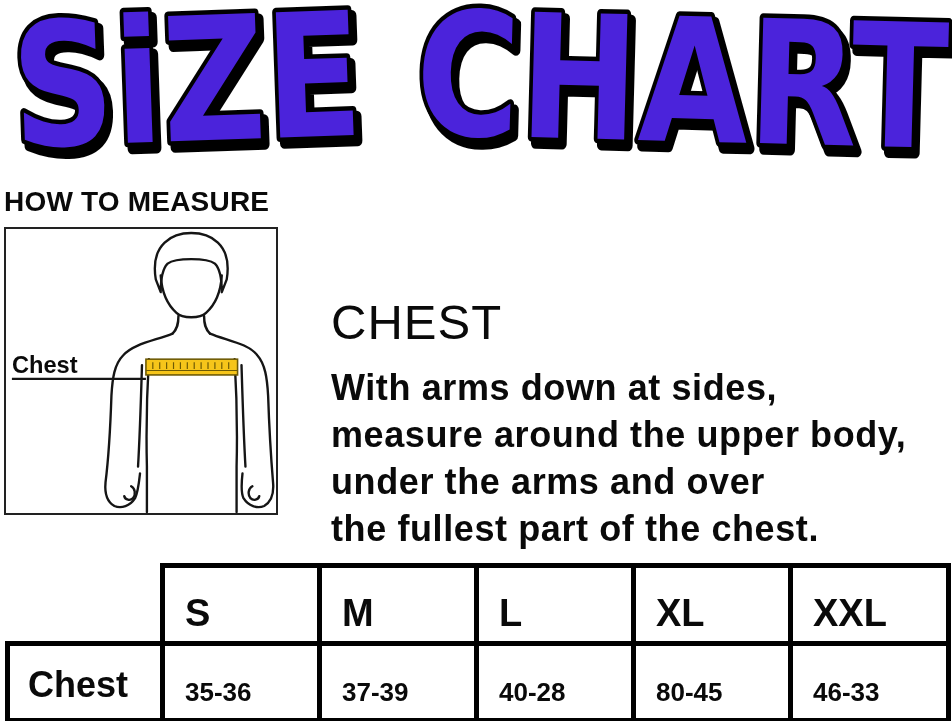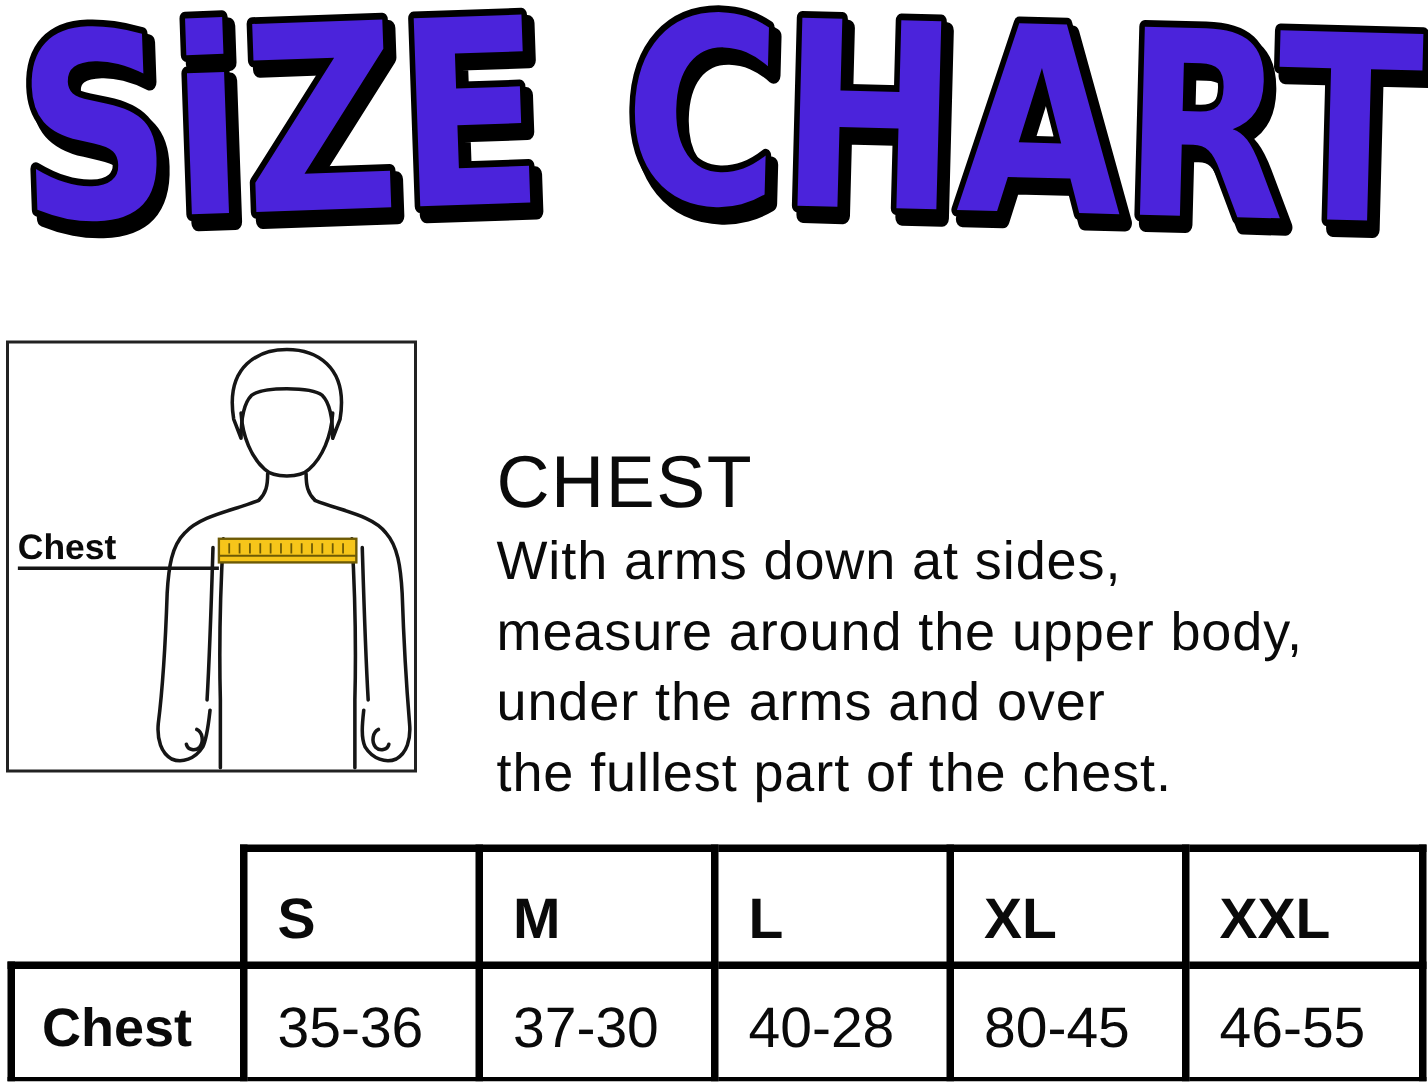--- a/index.html
+++ b/index.html
@@ -50,55 +50,57 @@
   .figure-svg { width: 100%; height: 100%; display: block; }
   .figure-svg text {
     font-family: "Liberation Sans", sans-serif;
     font-weight: bold; font-size: 24px; fill: #0a0a0a;
   }
 
   
   .instructions { position: absolute; left: 331px; top: 294px; width: 620px; }
   .chest-heading { font-size: 49px; font-weight: 400; letter-spacing: 1px; }
   .chest-body {
-    font-size: 36px; font-weight: 400;
+    margin-top: 14px;
+    font-size: 36px; font-weight: 700;
     line-height: 47px; letter-spacing: 0.6px;
     white-space: pre-line;
   }
 
   
   .size-table {
     position: absolute; left: 5px; top: 563px;
     width: 941px;
     border-collapse: collapse; table-layout: fixed;
   }
   .size-table td { border: 5px solid #000000; vertical-align: bottom; background: #ffffff; }
   .size-table td.cell-empty { border: none; }
   .size-table tr.header-row { height: 78px; }
   .size-table tr.data-row { height: 77px; }
   .size-table td.hdr { font-size: 38px; font-weight: bold; padding: 0 0 6px 20px; }
-  .size-table td.val { font-size: 38px; font-weight: 400; padding: 0 0 10px 20px; }
+  .size-table td.val { font-size: 26px; font-weight: 700; padding: 0 0 10px 20px; }
   .size-table td.lbl { font-size: 36px; font-weight: bold; padding: 0 0 12px 18px; }
 </style>
 </head>
 <body>
 
 <div class="page">
 
   <svg class="title-svg" viewBox="0 0 952 170" aria-hidden="false">
     <g transform="rotate(-2 180 84)">
       <text class="bubble-shadow" x="16" y="147" textLength="350" lengthAdjust="spacingAndGlyphs">SiZE</text>
       <text class="bubble" x="12" y="141" textLength="350" lengthAdjust="spacingAndGlyphs" fill="#4B23DB">SiZE</text>
     </g>
     <g transform="rotate(1.5 680 84)">
       <text class="bubble-shadow" x="420" y="147" textLength="532" lengthAdjust="spacingAndGlyphs">CHART</text>
       <text class="bubble" x="416" y="141" textLength="532" lengthAdjust="spacingAndGlyphs" fill="#4B23DB">CHART</text>
     </g>
   </svg>
 
+  <div class="howto-heading">HOW TO MEASURE</div>
 
   <div class="figure-box">
     <svg class="figure-svg" viewBox="0 0 274 286">
       <g fill="none" stroke="#151515" stroke-width="2.4" stroke-linecap="round" stroke-linejoin="round">
 
         <path fill="#ffffff" d="M152,50 C146,13 170,3 188,3 C206,3 230,13 224,50 L219,63 C219,48 217,39 212,34 C204,28 172,28 164,34 C159,39 157,48 157,63 L152,50 Z"></path>
 
         <path d="M157,46 C158,62 164,76 173,84 C179,90 197,90 203,84 C212,76 218,62 219,46"></path>
 
         <path d="M175,87 C175,95 174,100 169,105"></path>
@@ -151,21 +153,21 @@
       <td class="cell-empty"></td>
       <td class="hdr">S</td>
       <td class="hdr">M</td>
       <td class="hdr">L</td>
       <td class="hdr">XL</td>
       <td class="hdr">XXL</td>
     </tr>
     <tr class="data-row">
       <td class="lbl">Chest</td>
       <td class="val">35-36</td>
-      <td class="val">37-30</td>
+      <td class="val">37-39</td>
       <td class="val">40-28</td>
       <td class="val">80-45</td>
-      <td class="val">46-55</td>
+      <td class="val">46-33</td>
     </tr>
   </tbody>
     </table>
 
 </div>
 
 </body></html>

